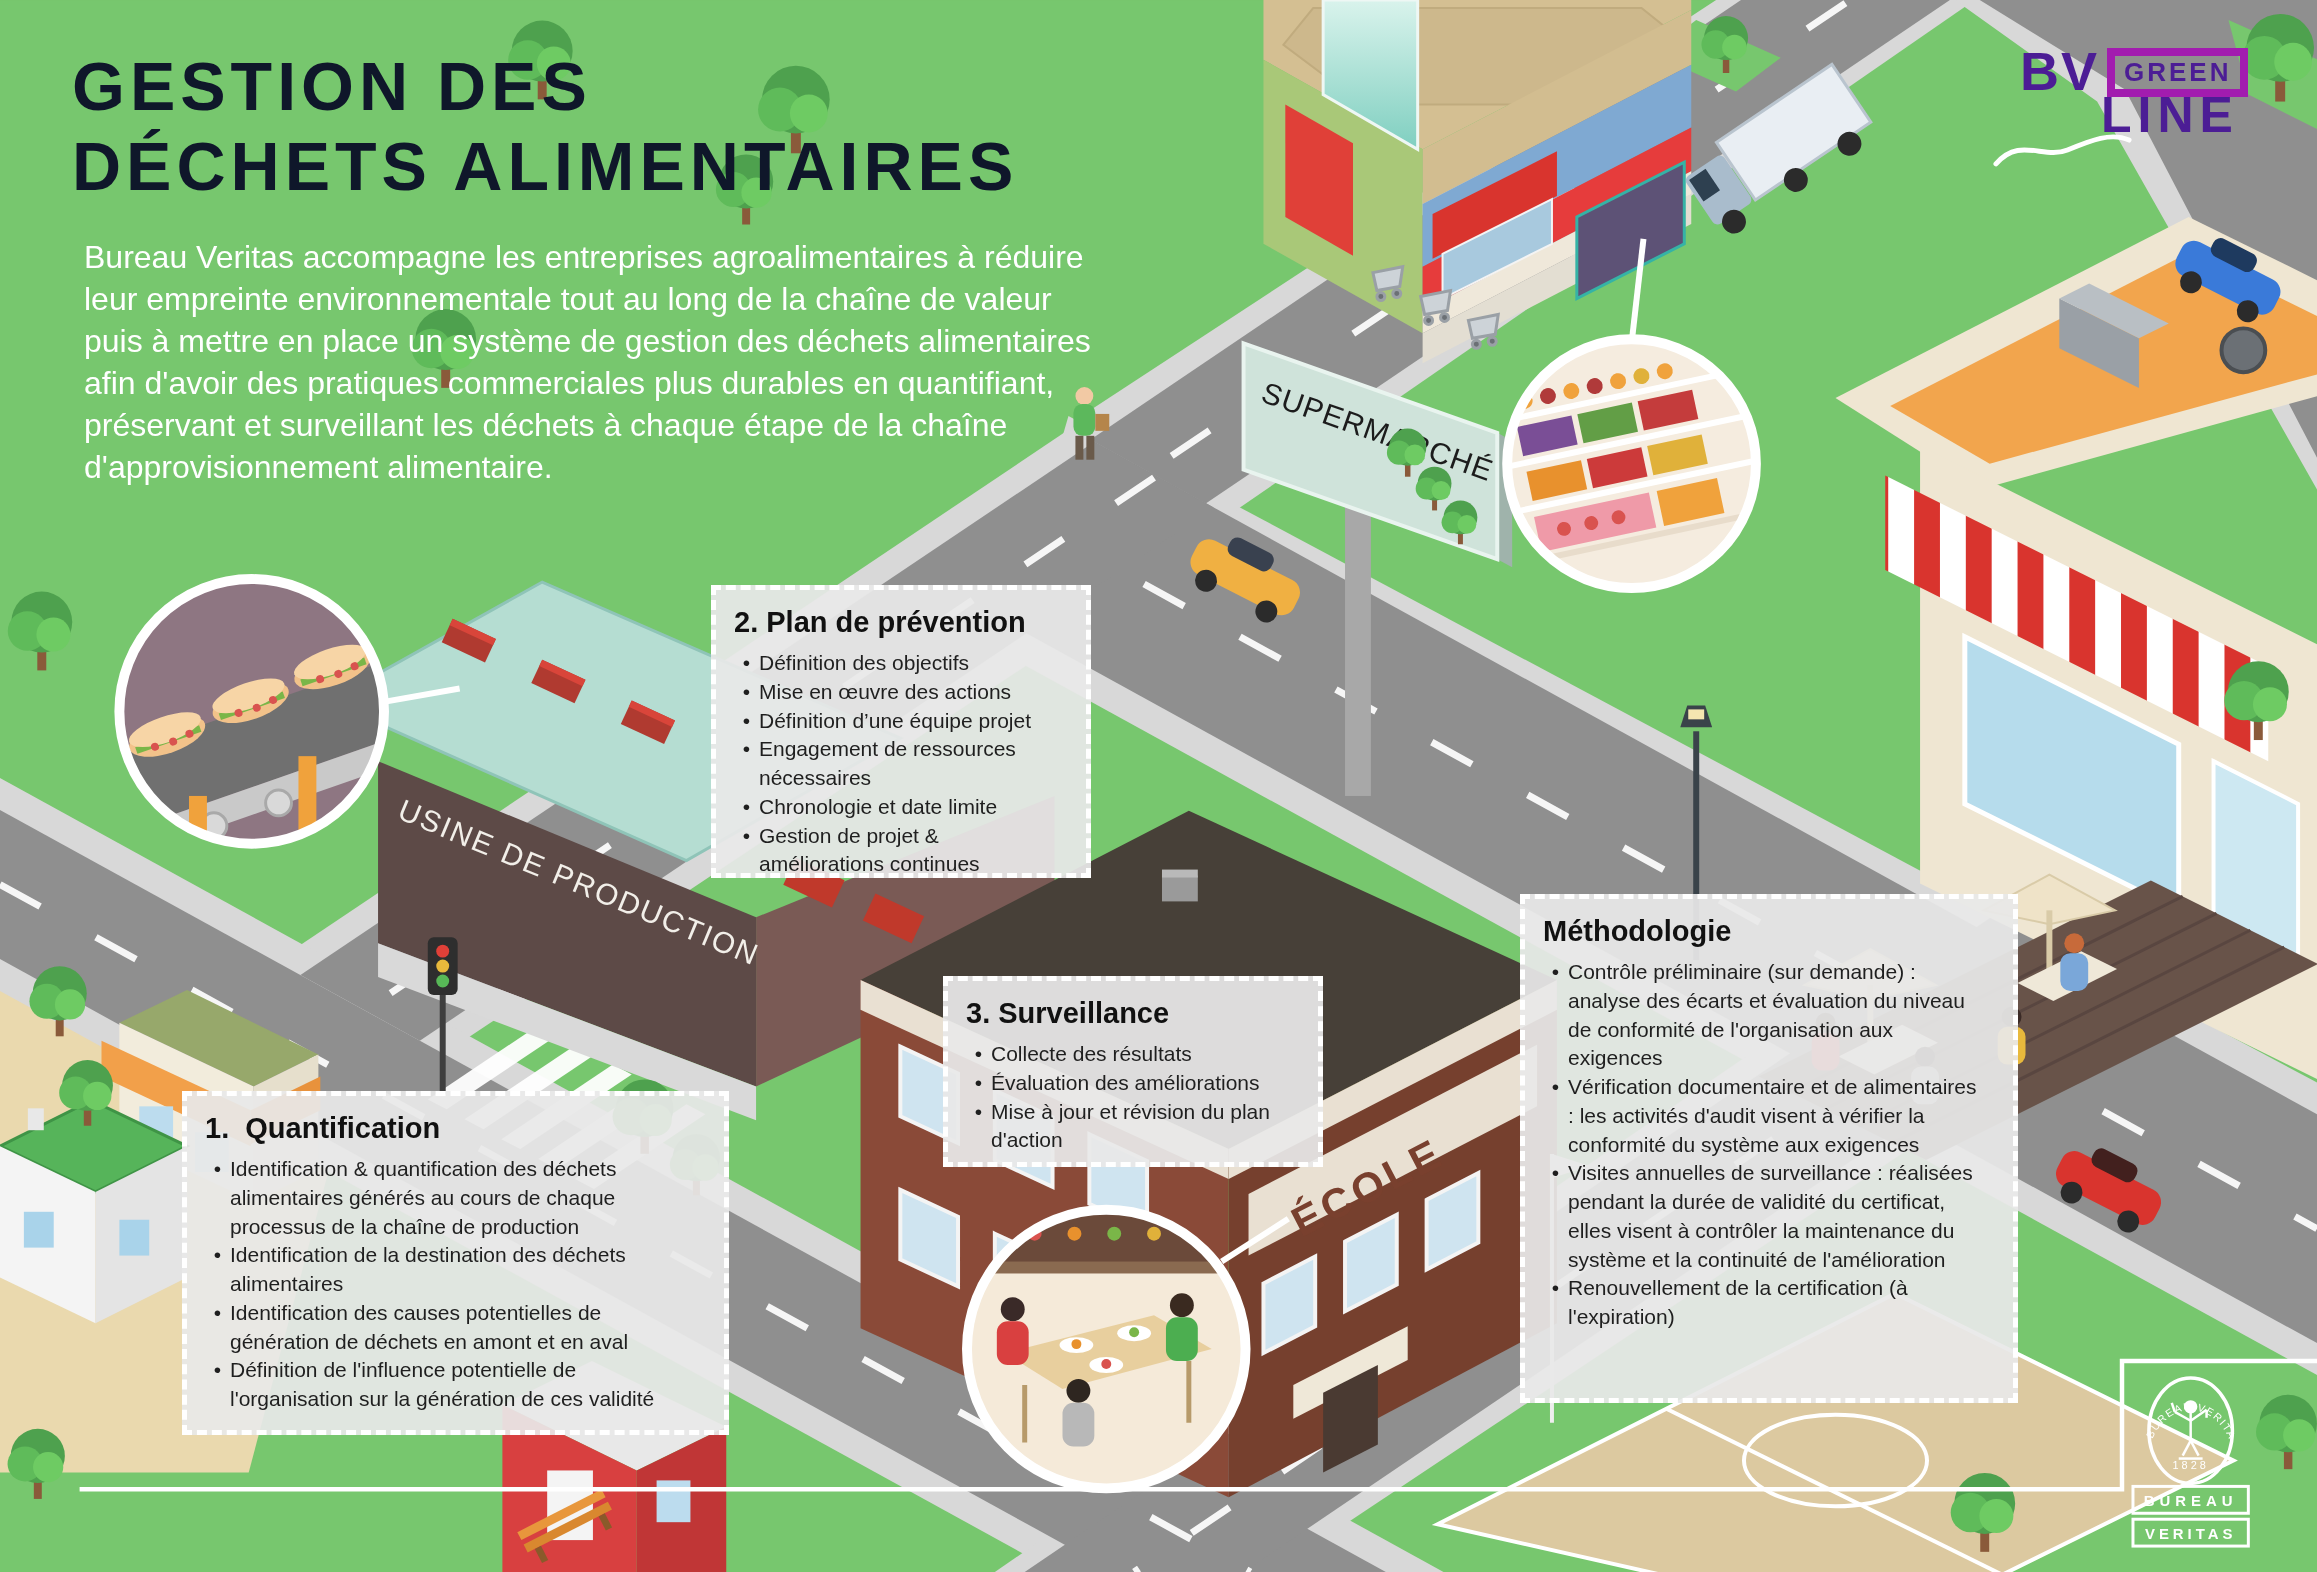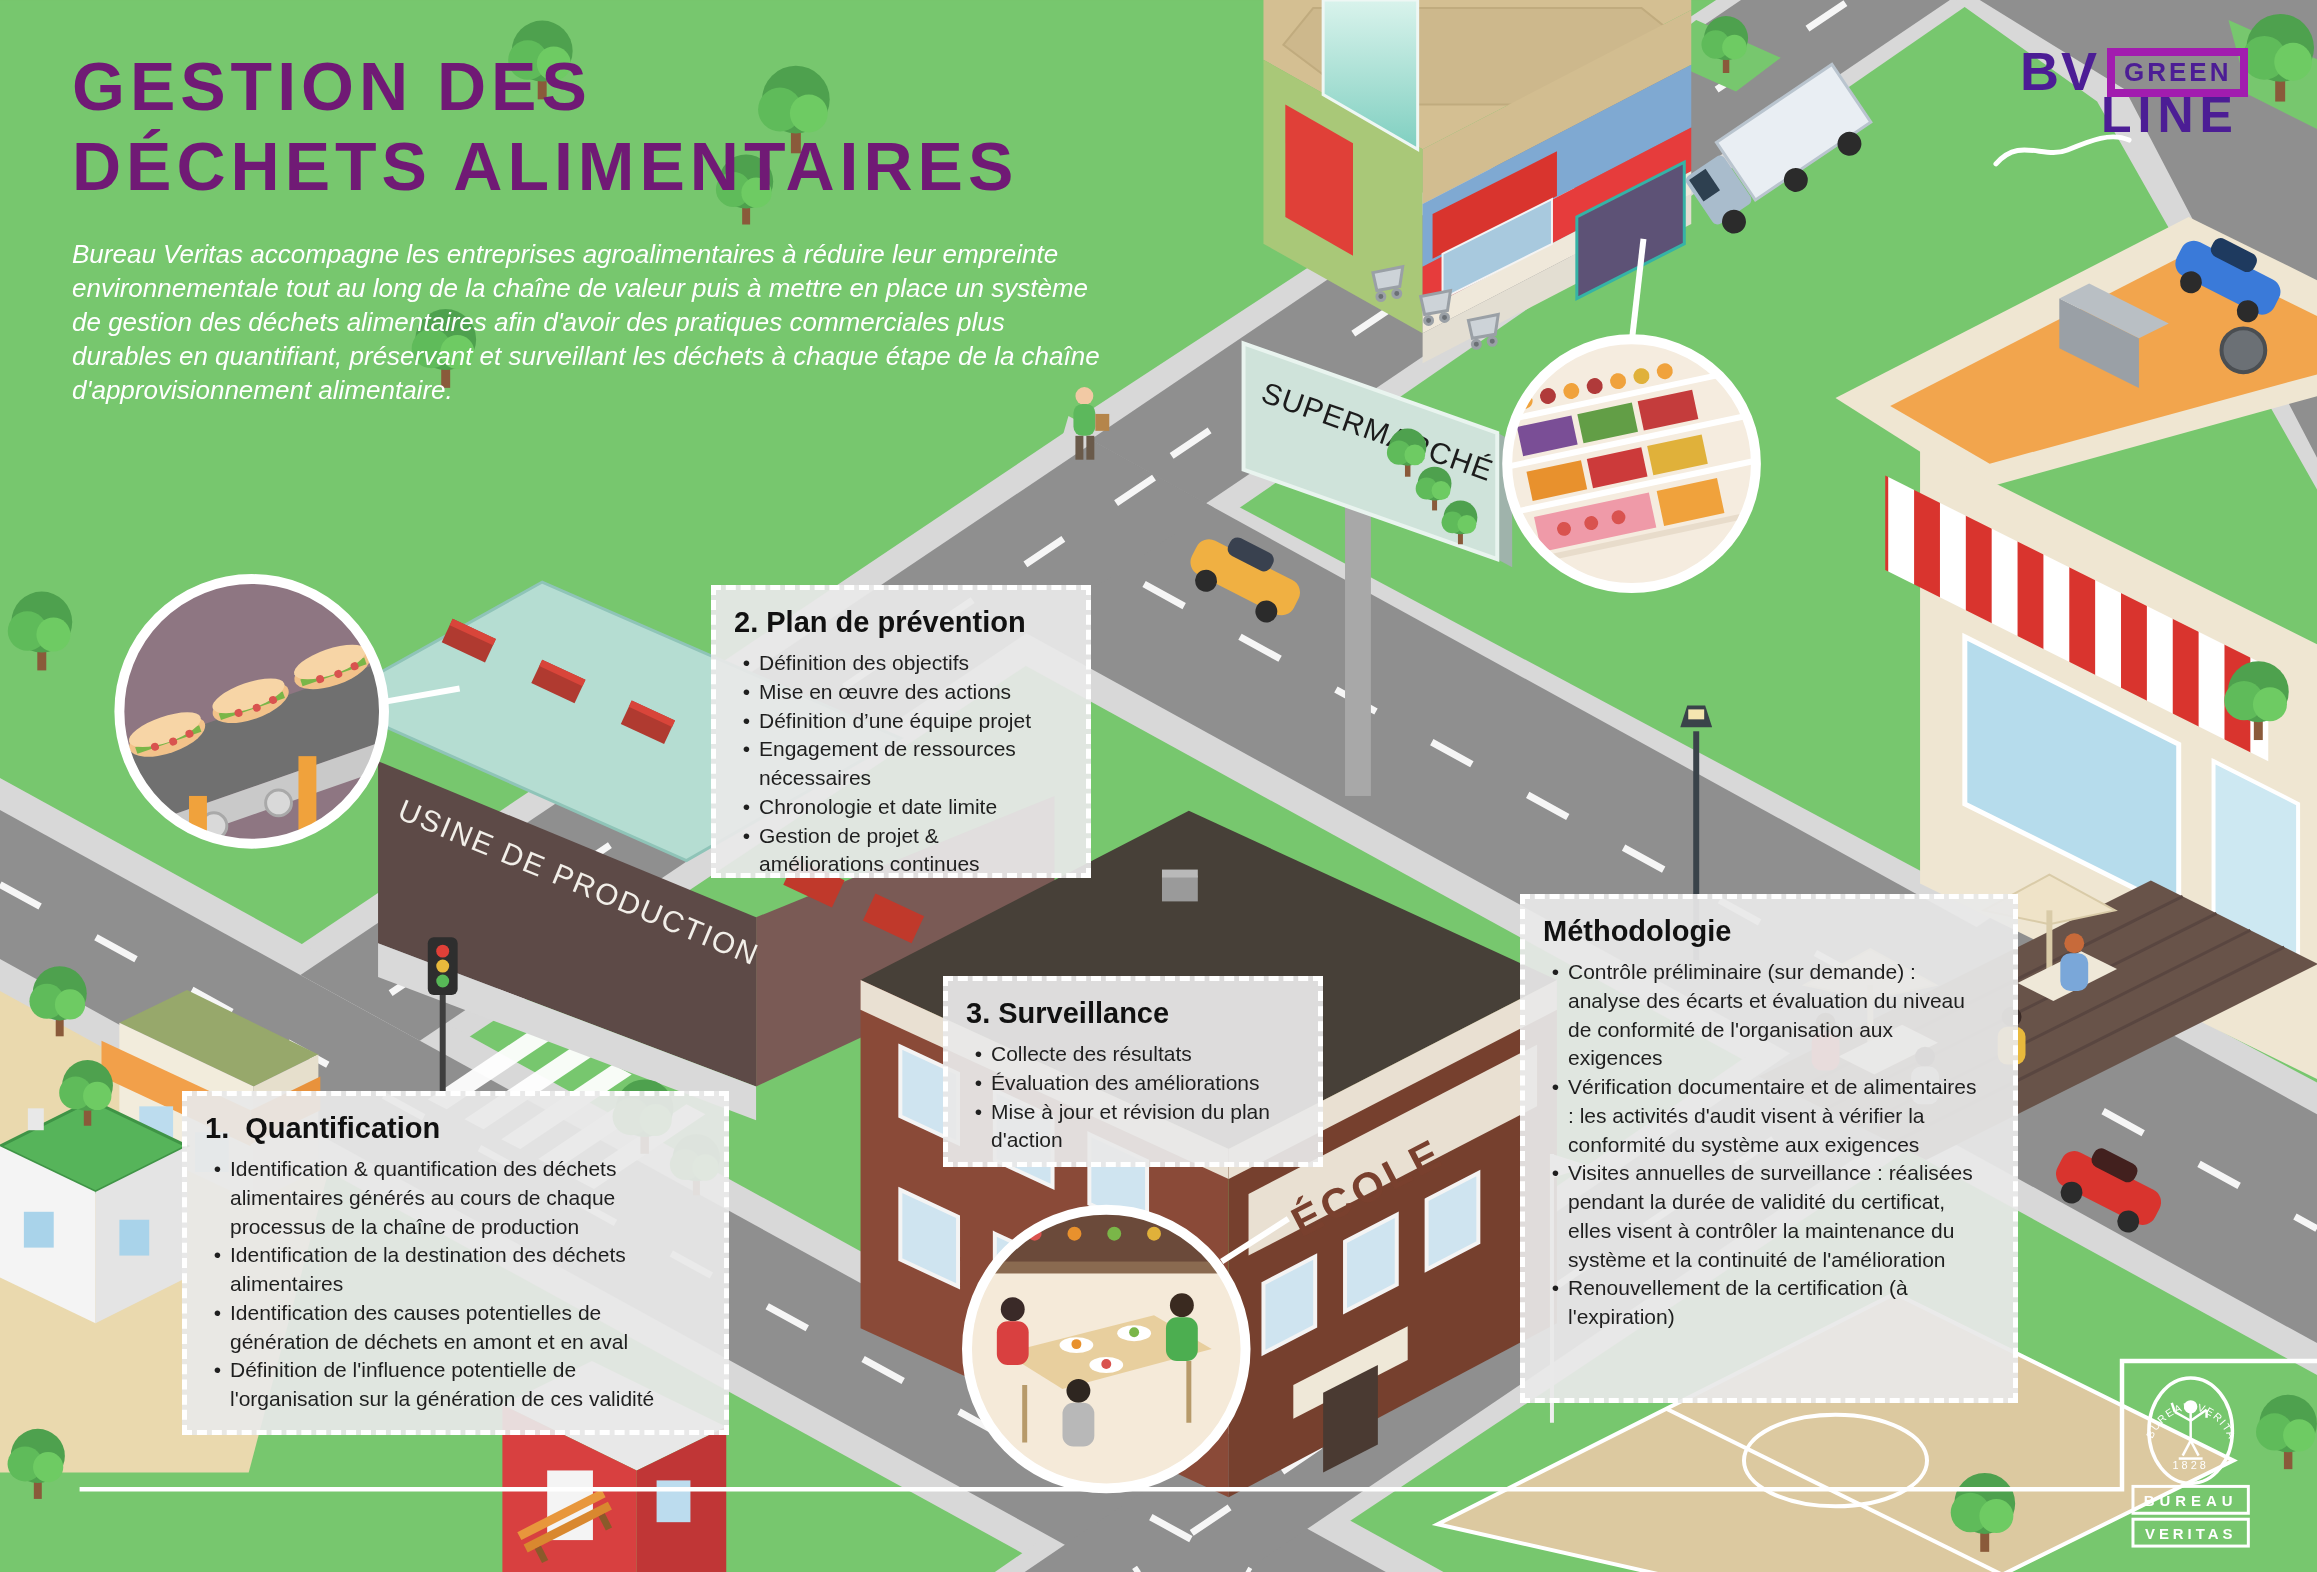--- a/index.html
+++ b/index.html
@@ -1,22 +1,22 @@
 <!DOCTYPE html>
 <html><head>
 <meta charset="utf-8">
 <style>
   html,body{margin:0;padding:0}
   body{width:2317px;height:1572px;position:relative;overflow:hidden;
        background:#77c76e;font-family:"Liberation Sans",sans-serif}
   #scene{position:absolute;left:0;top:0;width:2317px;height:1572px}
-  .title{position:absolute;left:72px;top:46px;color:#701a75;font-weight:bold;
+  .title{position:absolute;left:72px;top:46px;color:#0f172a;font-weight:bold;
          font-size:68px;line-height:1.18;letter-spacing:5px;white-space:nowrap}
-  .intro{position:absolute;left:72px;top:237px;width:1035px;color:#fff;
-         font-style:italic;font-size:26px;line-height:1.31}
+  .intro{position:absolute;left:84px;top:237px;width:1035px;color:#fff;
+         font-size:32px;line-height:1.31}
   .ibox{position:absolute;background:rgba(232,232,232,.93);border:5px dashed #fff;
         box-sizing:border-box;color:#1c1c1c;padding:14px 28px 12px 18px}
   .ibox h3{margin:2px 0 10px 0;font-size:29px;white-space:pre-wrap;color:#111}
   .ibox ul{margin:0;padding:0;list-style:none}
   .ibox li{display:flex;font-size:21px;line-height:1.37;color:#1f1f1f}
   .ibox li .b{flex:none;width:25px;text-align:center}
   .bvgl{position:absolute;left:1998px;top:40px;width:279px;height:119px;color:#4c1d95}
   .bvgl .bv{position:absolute;left:22px;top:0;font-size:54px;font-weight:bold;letter-spacing:2px}
   .bvgl .greenbox{position:absolute;left:109px;top:8px;border:8px solid #a21caf;
         font-size:26px;font-weight:bold;letter-spacing:3px;padding:1px 9px}

